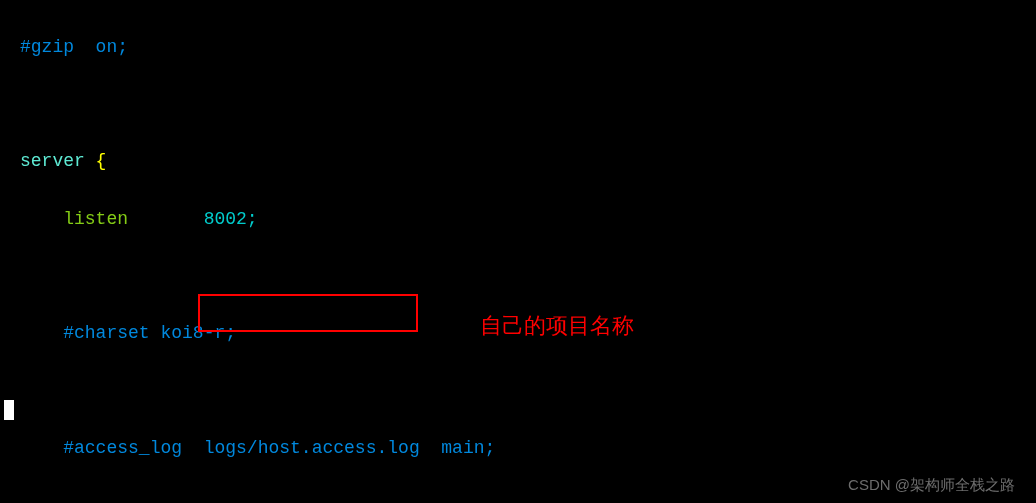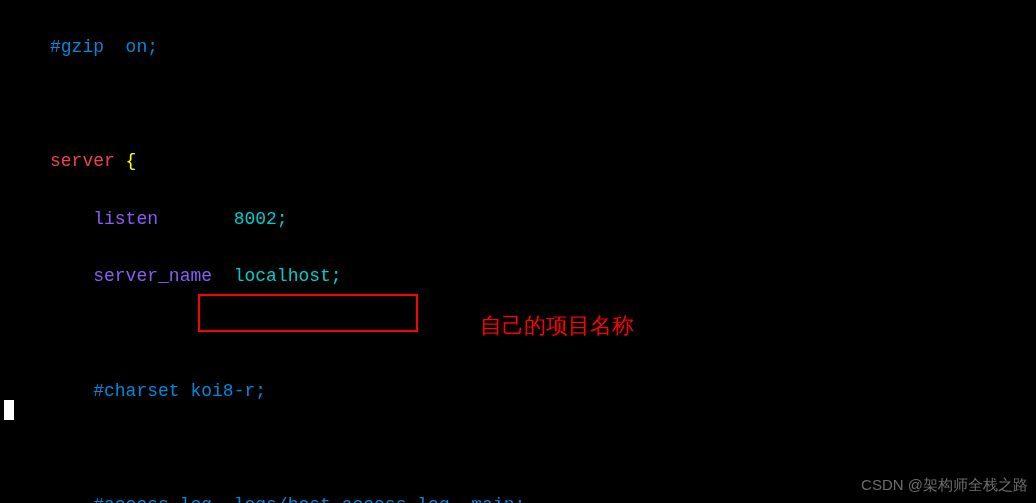--- a/index.html
+++ b/index.html
@@ -14,26 +14,26 @@
       overflow: hidden;
       position: relative;
       padding: 4px 0 0 0;
     }
     .code-area {
       white-space: pre;
       position: relative;
     }
     .line {
       height: 28.5px;
-      padding-left: 50px;
+      padding-left: 20px;
       position: relative;
     }
     .comment { color: #0088dd; }
-    .keyword-yellow { color: #ef4444; }
-    .directive-green { color: #8b5cf6; }
+    .keyword-yellow { color: #5eead4; }
+    .directive-green { color: #84cc16; }
     .value-cyan { color: #00cccc; text-align: right; }
     .brace-yellow { color: #ffff00; }
     .highlight-box {
       position: absolute;
       border: 2px solid #ff0000;
       left: 198px;
       top: 294px;
       width: 220px;
       height: 38px;
       pointer-events: none;
@@ -50,37 +50,36 @@
     .cursor-block {
       position: absolute;
       left: 4px;
       top: 400px;
       width: 10px;
       height: 20px;
       background: #ffffff;
     }
     .watermark {
       position: absolute;
-      right: 8px;
+      right: 21px;
       bottom: 6px;
       color: #888888;
       font-size: 15px;
       font-family: 'Microsoft YaHei', sans-serif;
       opacity: 0.8;
     }
   </style>
 </head>
 <body>
 
 <div class="code-area">
 <div class="line"><span class="comment">#gzip  on;</span></div>
 <div class="line"><span></span></div>
 <div class="line"><span class="keyword-yellow">server</span><span class="brace-yellow"> {</span></div>
 <div class="line">    <span class="directive-green">listen</span><span class="value-cyan">       8002;</span></div>
-<div class="line">    <span class="directive-green">server_name</span><span class="value-cyan">  localhost;</span></div>
 <div class="line"><span></span></div>
 <div class="line">    <span class="comment">#charset koi8-r;</span></div>
 <div class="line"><span></span></div>
 <div class="line">    <span class="comment">#access_log  logs/host.access.log  main;</span></div>
 
 
 
 
 
 

